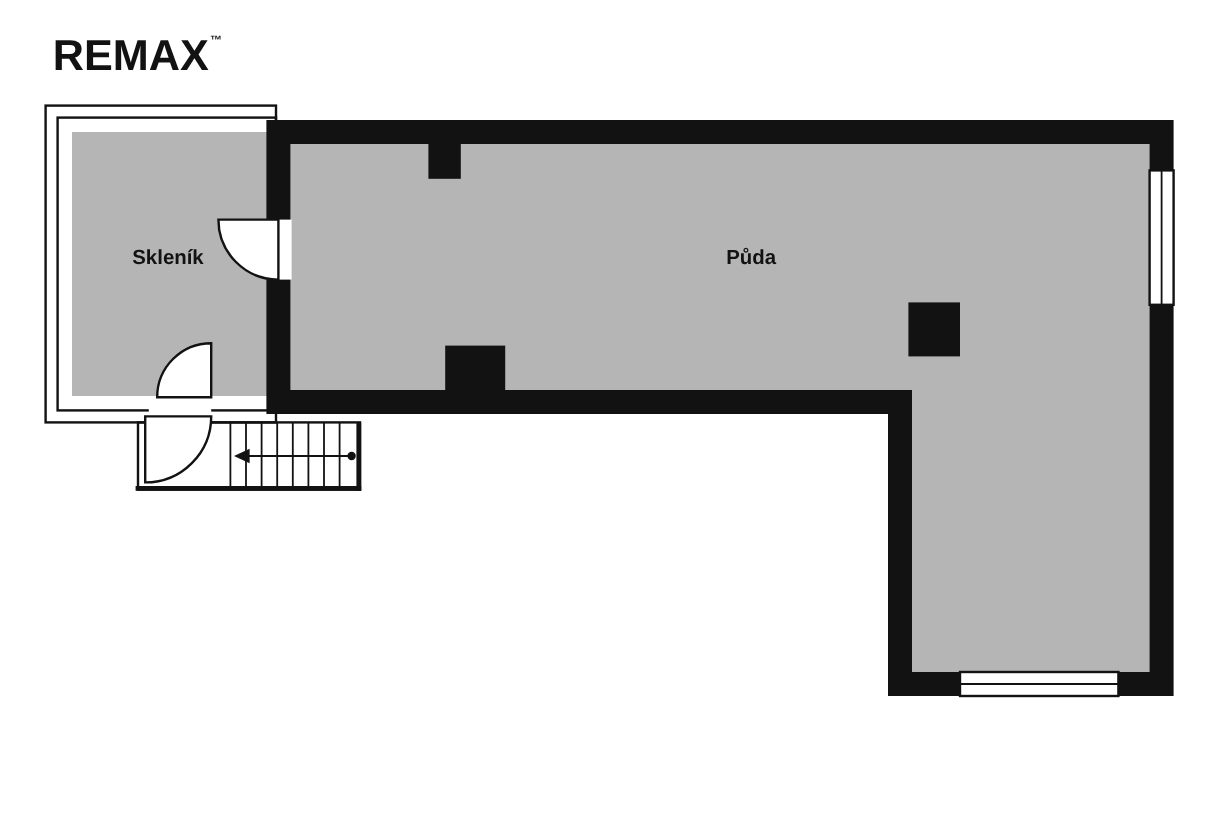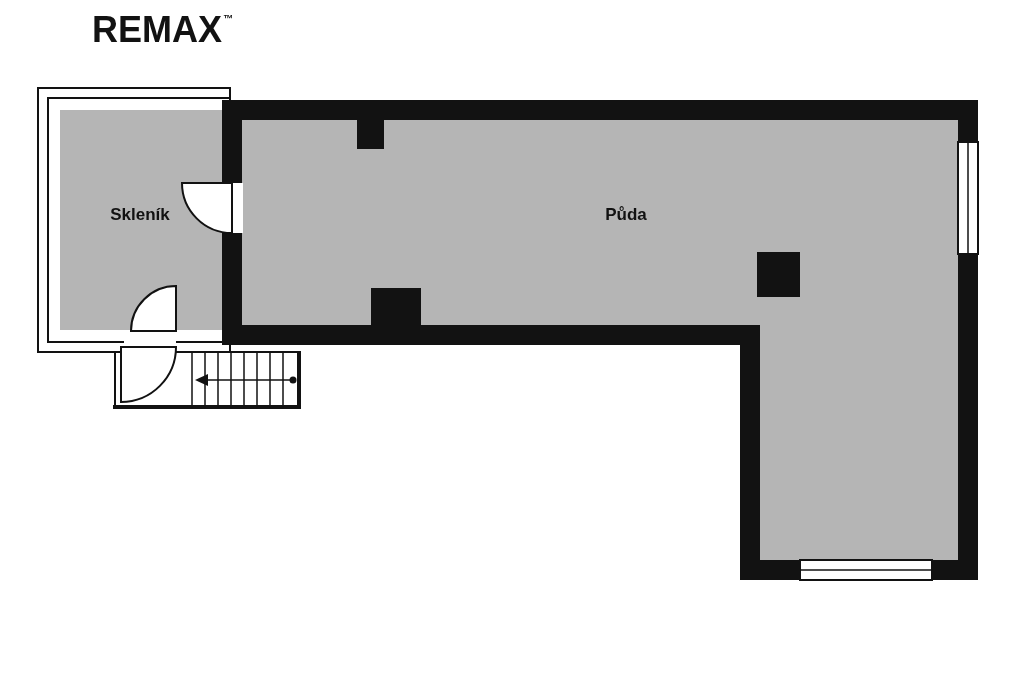--- a/index.html
+++ b/index.html
@@ -16,28 +16,27 @@
   .page{
     position:relative;
     width:1024px;
     height:682px;
     background:var(--color-background);
     overflow:hidden;
   }
   .logo{
     position:absolute;
     left:44px;
-    top:12px;
+    top:28px;
     color:var(--color-wall);
     font-weight:bold;
     font-size:36px;
     letter-spacing:0px;
     line-height:1;
     white-space:nowrap;
-    margin-left:48px;
   }
   .logo .logo-text{
     font-weight:bold;
   }
   .logo sup{
     font-size:10px;
     font-weight:bold;
     vertical-align:top;
     position:relative;
     top:2px;

